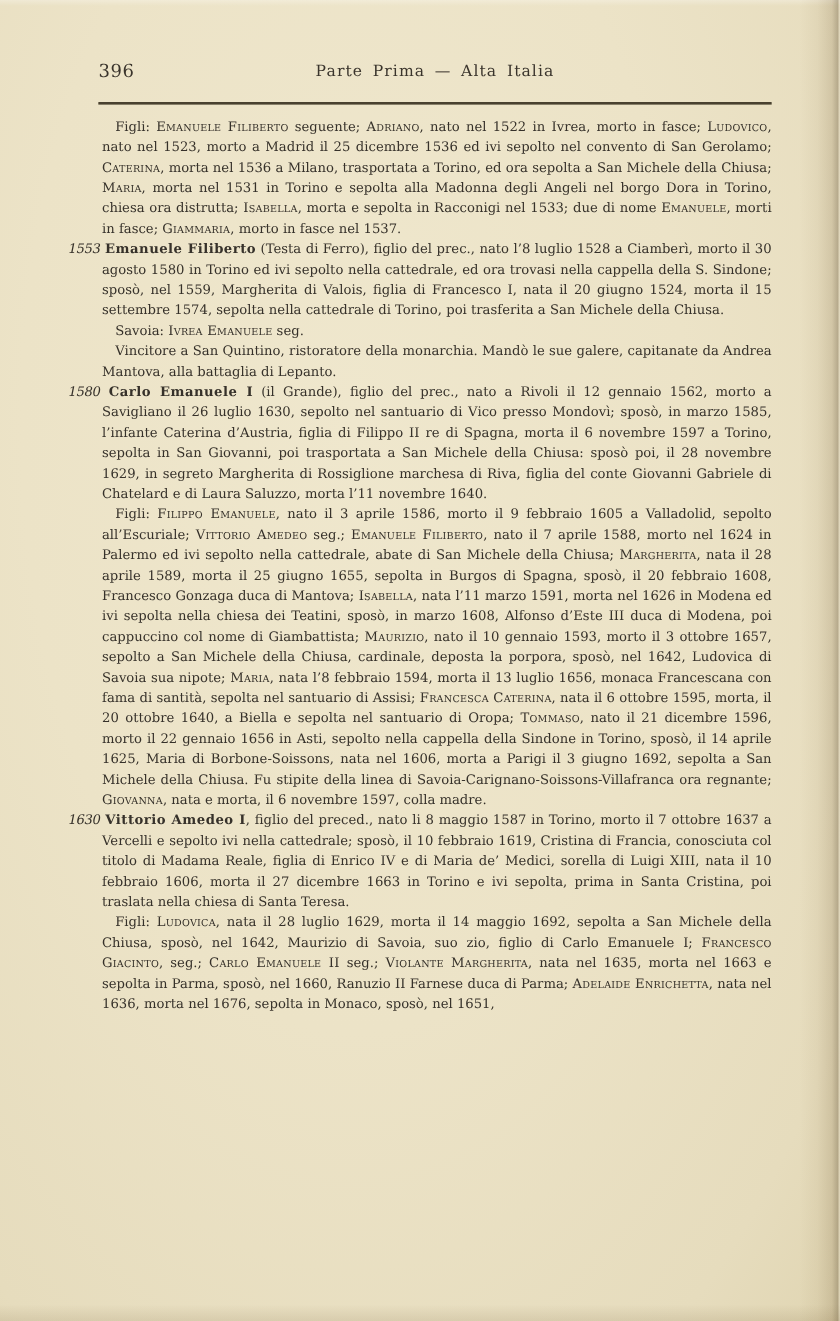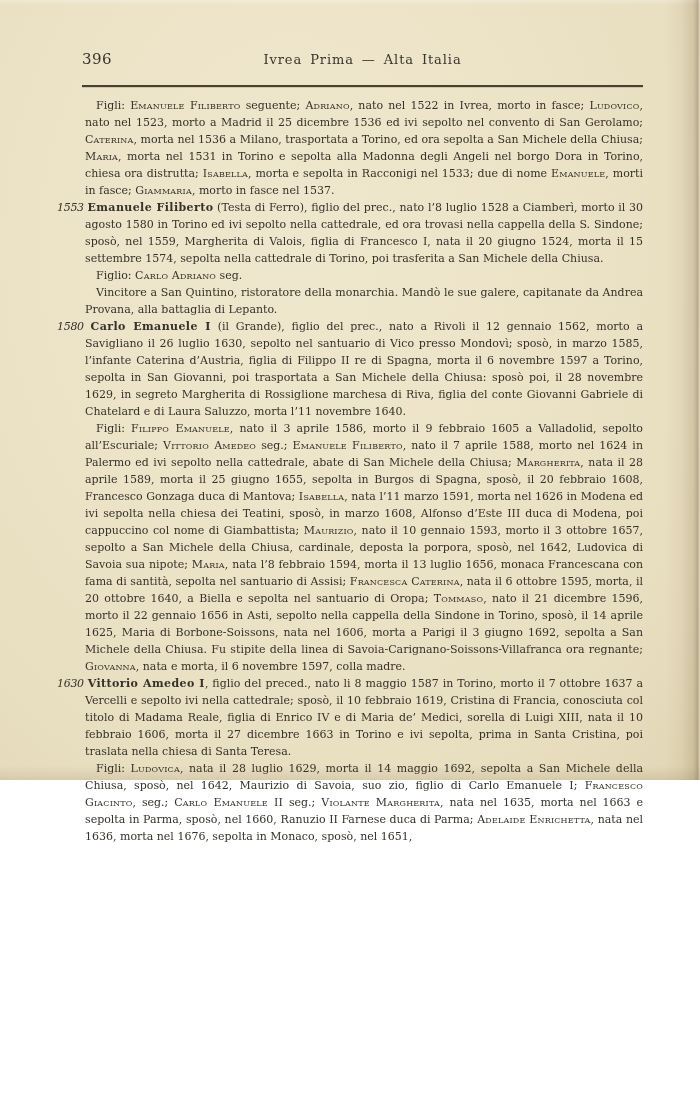--- a/index.html
+++ b/index.html
@@ -3,21 +3,21 @@
 <meta charset="utf-8">
 <style>
   html, body { margin: 0; padding: 0; }
   body {
     width: 700px; height: 1101px;
     font-family: "DejaVu Serif", "Liberation Serif", serif;
     overflow: hidden;
   }
   .page {
     position: relative;
-    width: 700px; height: 780px;
+    width: 700px; height: 1101px;
     background: radial-gradient(ellipse at 42% 32%, #efe7cd 0%, #ece3c7 48%, #e6dcbd 85%, #e0d5b2 100%);
     color: #35302a;
   }
   
   .edge-right {
     position: absolute; top: 0; right: 0; width: 34px; height: 100%;
     background: linear-gradient(to right,
       rgba(130,104,60,0) 0%,
       rgba(130,104,60,0.07) 45%,
       rgba(110,86,46,0.18) 80%,
@@ -66,28 +66,28 @@
   .seg-sc { font-variant: small-caps; letter-spacing: 0.2px; }
   .seg-b  { font-weight: bold; letter-spacing: 0.4px; }
   .seg-i  { }
 </style>
 </head>
 <body>
 
 <div class="page">
   <div class="running-header">
     <span class="page-number">396</span>
-    <span class="header-title">Ivrea Prima — Alta Italia</span>
+    <span class="header-title">Parte Prima — Alta Italia</span>
   </div>
   <div class="header-rule"></div>
   <div class="page-body" id="page-body">
       <p class="para ind"><span class="seg-p">Figli: </span><span class="seg-sc">Emanuele Filiberto</span><span class="seg-p"> seguente; </span><span class="seg-sc">Adriano</span><span class="seg-p">, nato nel 1522 in Ivrea, morto in fasce; </span><span class="seg-sc">Ludovico</span><span class="seg-p">, nato nel 1523, morto a Madrid il 25 dicembre 1536 ed ivi sepolto nel convento di San Gerolamo; </span><span class="seg-sc">Caterina</span><span class="seg-p">, morta nel 1536 a Milano, trasportata a Torino, ed ora sepolta a San Michele della Chiusa; </span><span class="seg-sc">Maria</span><span class="seg-p">, morta nel 1531 in Torino e sepolta alla Madonna degli Angeli nel borgo Dora in Torino, chiesa ora distrutta; </span><span class="seg-sc">Isabella</span><span class="seg-p">, morta e sepolta in Racconigi nel 1533; due di nome </span><span class="seg-sc">Emanuele</span><span class="seg-p">, morti in fasce; </span><span class="seg-sc">Giammaria</span><span class="seg-p">, morto in fasce nel 1537.</span></p>
       <p class="para entry"><span class="year">1553</span> <span class="seg-b">Emanuele Filiberto</span><span class="seg-p"> (</span><span class="seg-i">Testa di Ferro</span><span class="seg-p">), figlio del prec., nato l’8 luglio 1528 a Ciamberì, morto il 30 agosto 1580 in Torino ed ivi sepolto nella cattedrale, ed ora trovasi nella cappella della S. Sindone; sposò, nel 1559, Margherita di Valois, figlia di Francesco I, nata il 20 giugno 1524, morta il 15 settembre 1574, sepolta nella cattedrale di Torino, poi trasferita a San Michele della Chiusa.</span></p>
-      <p class="para ind"><span class="seg-p">Figlio: </span><span class="seg-sc">Carlo Adriano</span><span class="seg-p"> seg.</span></p>
-      <p class="para ind"><span class="seg-p">Vincitore a San Quintino, ristoratore della monarchia. Mandò le sue galere, capitanate da Andrea Provana, alla battaglia di Lepanto.</span></p>
+      <p class="para ind"><span class="seg-p">Savoia: </span><span class="seg-sc">Ivrea Emanuele</span><span class="seg-p"> seg.</span></p>
+      <p class="para ind"><span class="seg-p">Vincitore a San Quintino, ristoratore della monarchia. Mandò le sue galere, capitanate da Andrea Mantova, alla battaglia di Lepanto.</span></p>
       <p class="para entry"><span class="year">1580</span> <span class="seg-b">Carlo Emanuele I</span><span class="seg-p"> (</span><span class="seg-i">il Grande</span><span class="seg-p">), figlio del prec., nato a Rivoli il 12 gennaio 1562, morto a Savigliano il 26 luglio 1630, sepolto nel santuario di Vico presso Mondovì; sposò, in marzo 1585, l’infante Caterina d’Austria, figlia di Filippo II re di Spagna, morta il 6 novembre 1597 a Torino, sepolta in San Giovanni, poi trasportata a San Michele della Chiusa: sposò poi, il 28 novembre 1629, in segreto Margherita di Rossiglione marchesa di Riva, figlia del conte Giovanni Gabriele di Chatelard e di Laura Saluzzo, morta l’11 novembre 1640.</span></p>
       <p class="para ind"><span class="seg-p">Figli: </span><span class="seg-sc">Filippo Emanuele</span><span class="seg-p">, nato il 3 aprile 1586, morto il 9 febbraio 1605 a Valladolid, sepolto all’Escuriale; </span><span class="seg-sc">Vittorio Amedeo</span><span class="seg-p"> seg.; </span><span class="seg-sc">Emanuele Filiberto</span><span class="seg-p">, nato il 7 aprile 1588, morto nel 1624 in Palermo ed ivi sepolto nella cattedrale, abate di San Michele della Chiusa; </span><span class="seg-sc">Margherita</span><span class="seg-p">, nata il 28 aprile 1589, morta il 25 giugno 1655, sepolta in Burgos di Spagna, sposò, il 20 febbraio 1608, Francesco Gonzaga duca di Mantova; </span><span class="seg-sc">Isabella</span><span class="seg-p">, nata l’11 marzo 1591, morta nel 1626 in Modena ed ivi sepolta nella chiesa dei Teatini, sposò, in marzo 1608, Alfonso d’Este III duca di Modena, poi cappuccino col nome di Giambattista; </span><span class="seg-sc">Maurizio</span><span class="seg-p">, nato il 10 gennaio 1593, morto il 3 ottobre 1657, sepolto a San Michele della Chiusa, cardinale, deposta la porpora, sposò, nel 1642, Ludovica di Savoia sua nipote; </span><span class="seg-sc">Maria</span><span class="seg-p">, nata l’8 febbraio 1594, morta il 13 luglio 1656, monaca Francescana con fama di santità, sepolta nel santuario di Assisi; </span><span class="seg-sc">Francesca Caterina</span><span class="seg-p">, nata il 6 ottobre 1595, morta, il 20 ottobre 1640, a Biella e sepolta nel santuario di Oropa; </span><span class="seg-sc">Tommaso</span><span class="seg-p">, nato il 21 dicembre 1596, morto il 22 gennaio 1656 in Asti, sepolto nella cappella della Sindone in Torino, sposò, il 14 aprile 1625, Maria di Borbone-Soissons, nata nel 1606, morta a Parigi il 3 giugno 1692, sepolta a San Michele della Chiusa. Fu stipite della linea di Savoia-Carignano-Soissons-Villafranca ora regnante; </span><span class="seg-sc">Giovanna</span><span class="seg-p">, nata e morta, il 6 novembre 1597, colla madre.</span></p>
       <p class="para entry"><span class="year">1630</span> <span class="seg-b">Vittorio Amedeo I</span><span class="seg-p">, figlio del preced., nato li 8 maggio 1587 in Torino, morto il 7 ottobre 1637 a Vercelli e sepolto ivi nella cattedrale; sposò, il 10 febbraio 1619, Cristina di Francia, conosciuta col titolo di </span><span class="seg-i">Madama Reale</span><span class="seg-p">, figlia di Enrico IV e di Maria de’ Medici, sorella di Luigi XIII, nata il 10 febbraio 1606, morta il 27 dicembre 1663 in Torino e ivi sepolta, prima in Santa Cristina, poi traslata nella chiesa di Santa Teresa.</span></p>
       <p class="para ind"><span class="seg-p">Figli: </span><span class="seg-sc">Ludovica</span><span class="seg-p">, nata il 28 luglio 1629, morta il 14 maggio 1692, sepolta a San Michele della Chiusa, sposò, nel 1642, Maurizio di Savoia, suo zio, figlio di Carlo Emanuele I; </span><span class="seg-sc">Francesco Giacinto</span><span class="seg-p">, seg.; </span><span class="seg-sc">Carlo Emanuele II</span><span class="seg-p"> seg.; </span><span class="seg-sc">Violante Margherita</span><span class="seg-p">, nata nel 1635, morta nel 1663 e sepolta in Parma, sposò, nel 1660, Ranuzio II Farnese duca di Parma; </span><span class="seg-sc">Adelaide Enrichetta</span><span class="seg-p">, nata nel 1636, morta nel 1676, sepolta in Monaco, sposò, nel 1651,</span></p>
     </div>
   <div class="edge-top"></div>
   <div class="edge-right"></div>
   <div class="edge-bottom"></div>
 </div>
 

